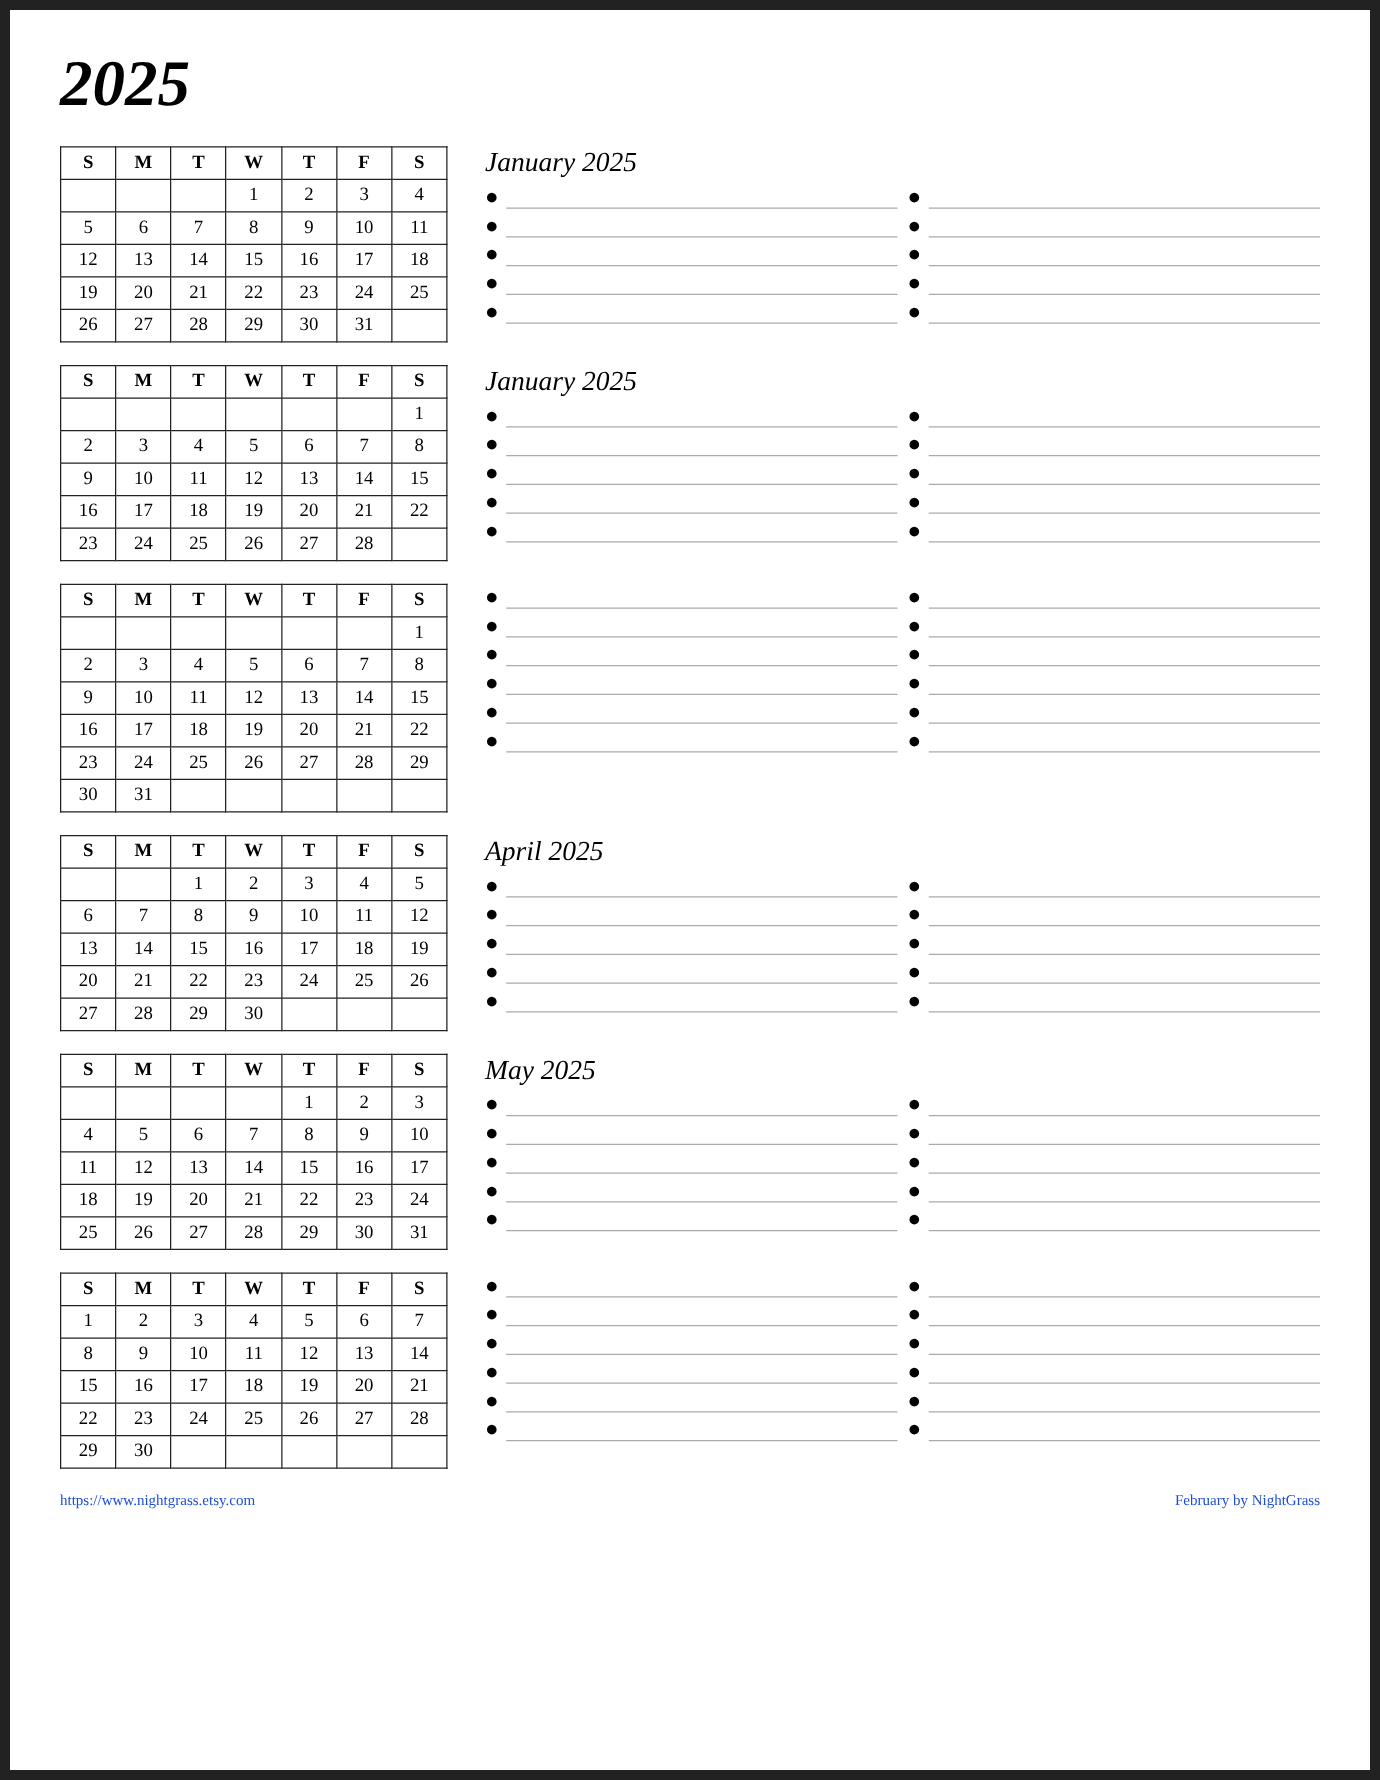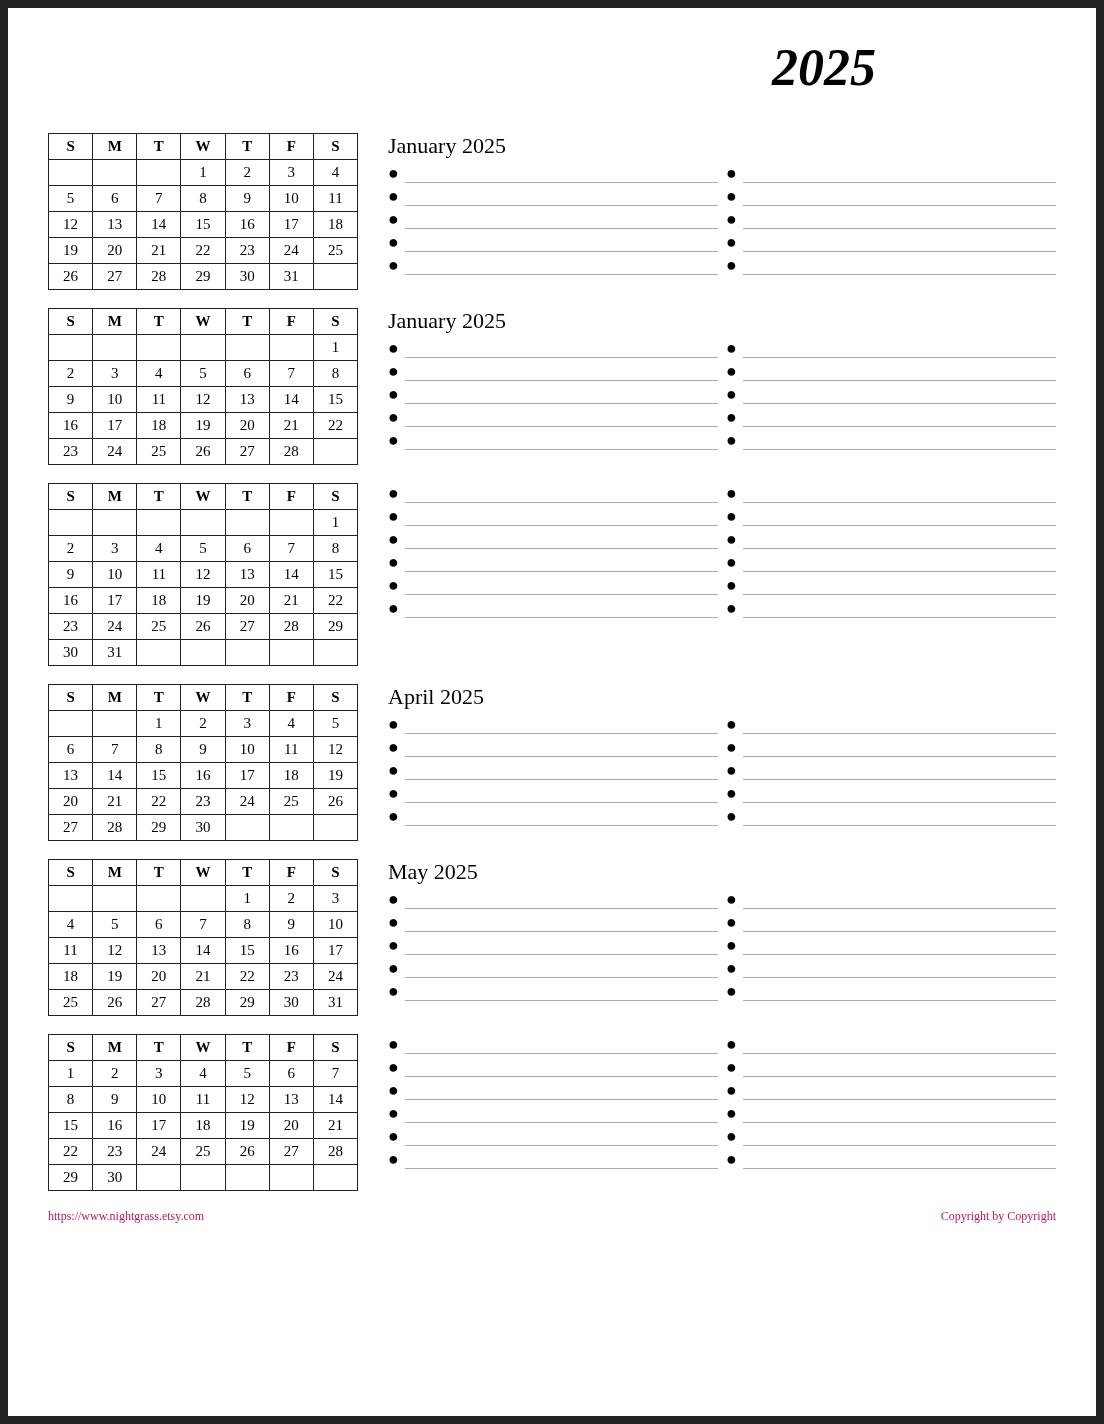--- a/index.html
+++ b/index.html
@@ -6,22 +6,22 @@
     body {
       width: 1104px;
       min-height: 1424px;
       background: #fff;
       font-family: Georgia, serif;
       border: 8px solid #222;
       padding: 30px 40px 20px 40px;
     }
     .header {
       display: flex;
-      align-items: flex-end;
-      margin-bottom: 36px;
+      align-items: flex-start;
+      margin-bottom: 20px;
       flex-direction: column;
     }
     .year-title {
       font-style: italic;
       font-size: 52px;
       font-weight: bold;
       margin-right: 180px;
       font-family: Georgia, serif;
     }
     .main-title {
@@ -57,20 +57,21 @@
       font-weight: bold;
       background: #fff;
     }
     .notes-area {
       flex: 1;
       display: flex;
       flex-direction: column;
     }
     .month-label {
       font-size: 22px;
+      font-style: italic;
       font-family: Georgia, serif;
       margin-bottom: 4px;
     }
     .note-line {
       display: flex;
       align-items: center;
       margin-bottom: 2px;
     }
     .bullet {
       font-size: 18px;
@@ -91,21 +92,21 @@
     .line-segment2 {
       flex: 1;
       border-bottom: 1px solid #aaa;
       height: 18px;
     }
     .footer {
       display: flex;
       justify-content: space-between;
       margin-top: 10px;
       font-size: 12px;
-      color: #be185d;
+      color: #1d4ed8;
     }
   </style>
 </head>
 <body>
 
 <div class="header">
   <div class="year-title">2025</div>
 </div>
 
 <div id="months-container">
@@ -707,14 +708,14 @@
           <div class="line-segment"></div>
           <span class="bullet2">●</span>
           <div class="line-segment2"></div>
         </div>
       </div>
     </div>
   </div>
 
 <div class="footer">
   <span>https://www.nightgrass.etsy.com</span>
-  <span>Copyright by Copyright</span>
+  <span>February by NightGrass</span>
 </div>
 
 </body></html>

